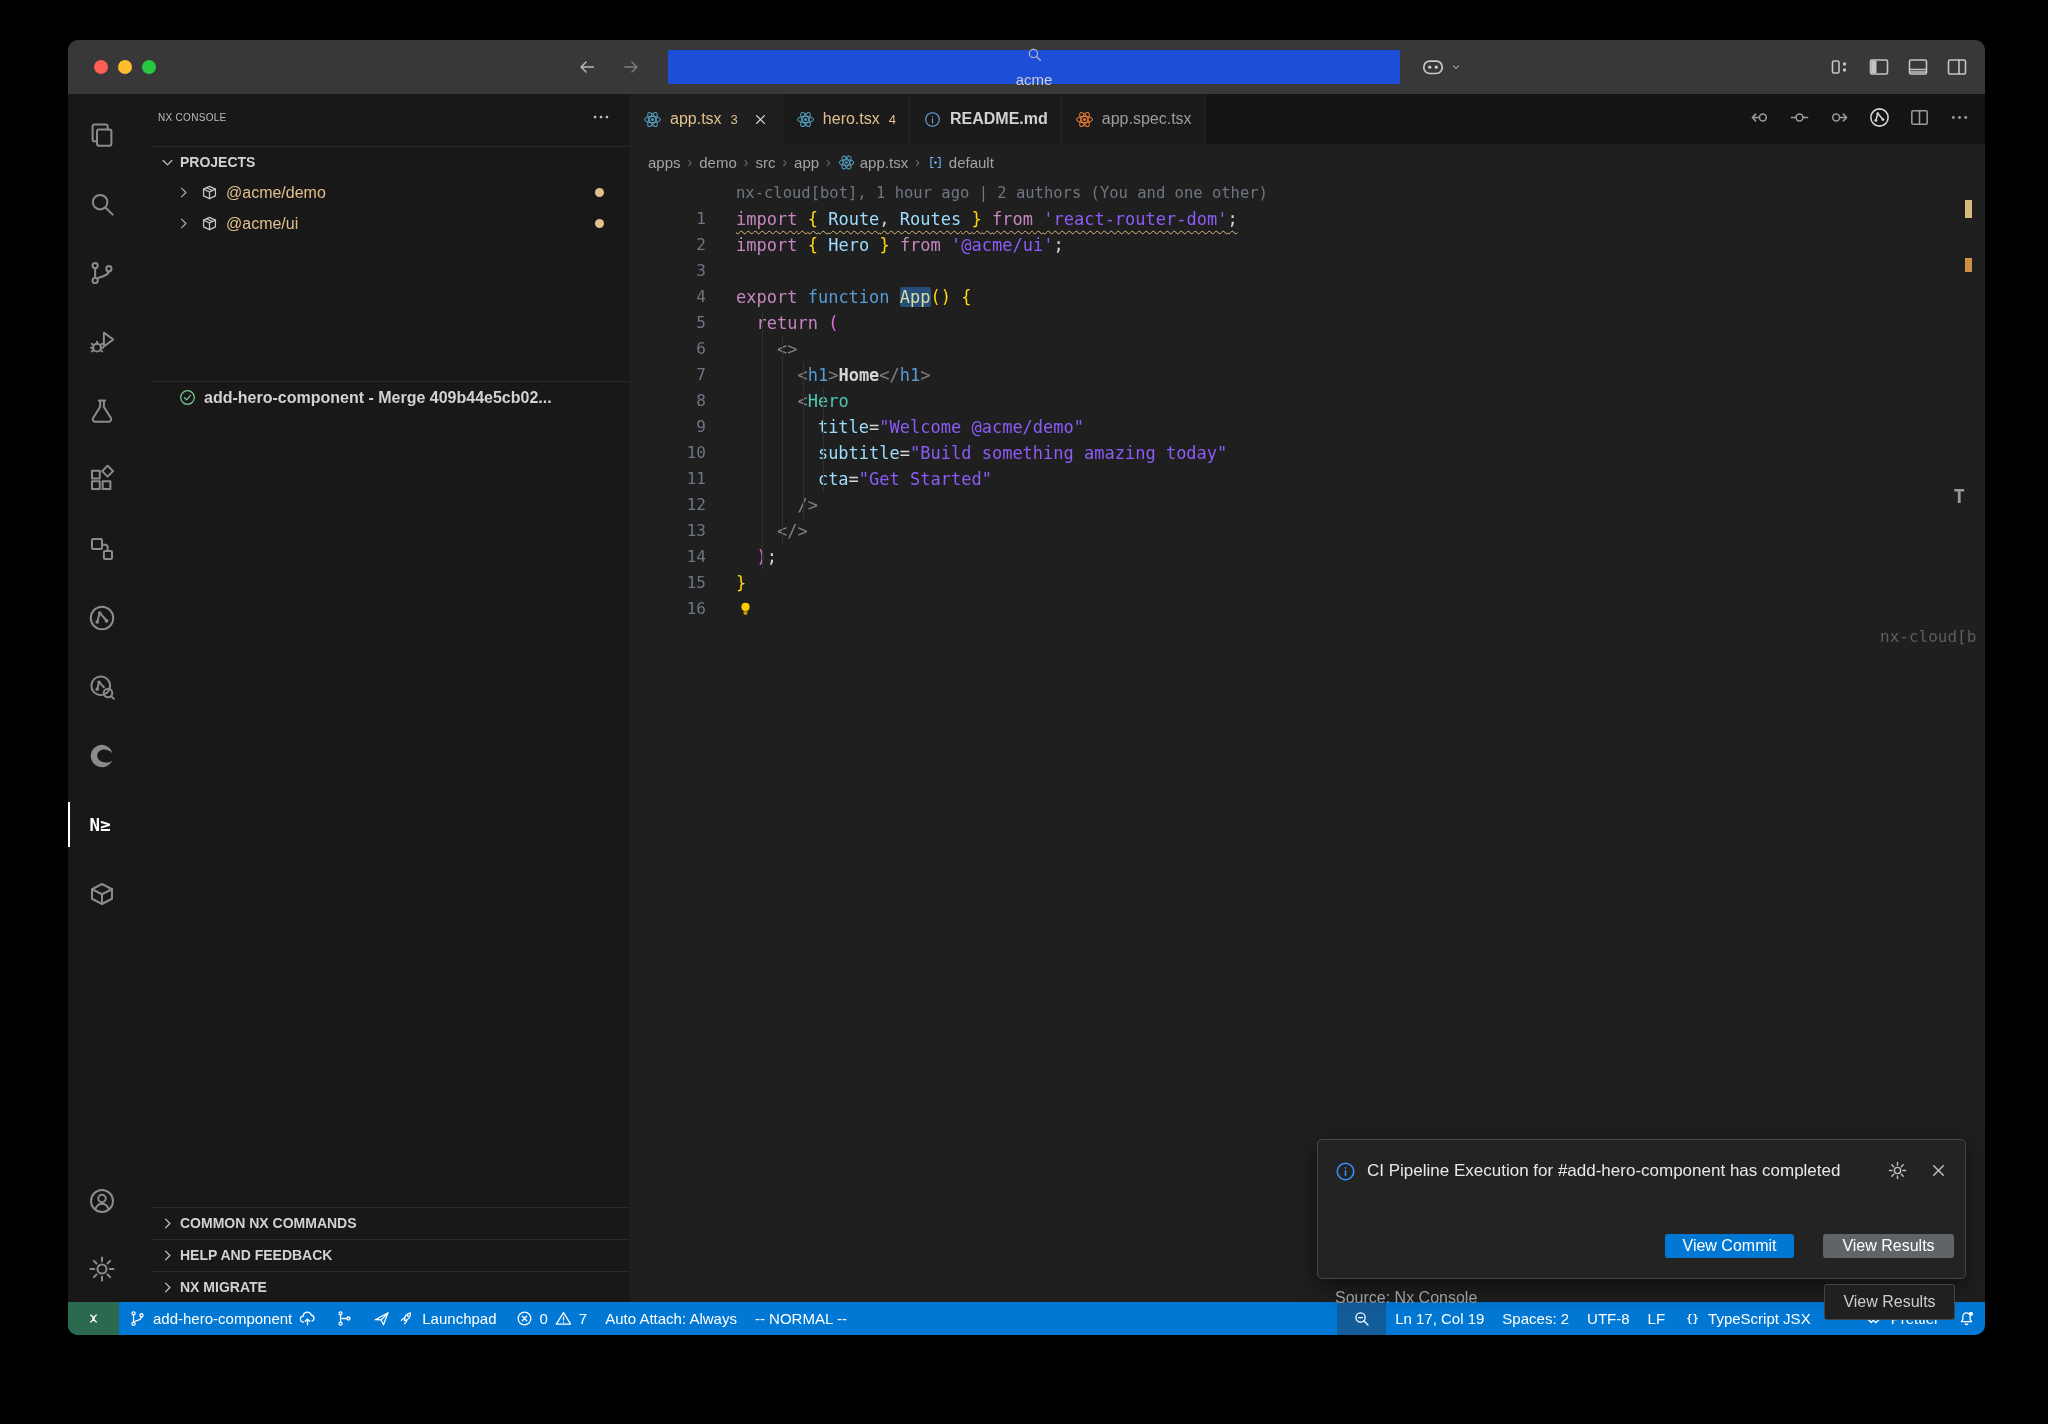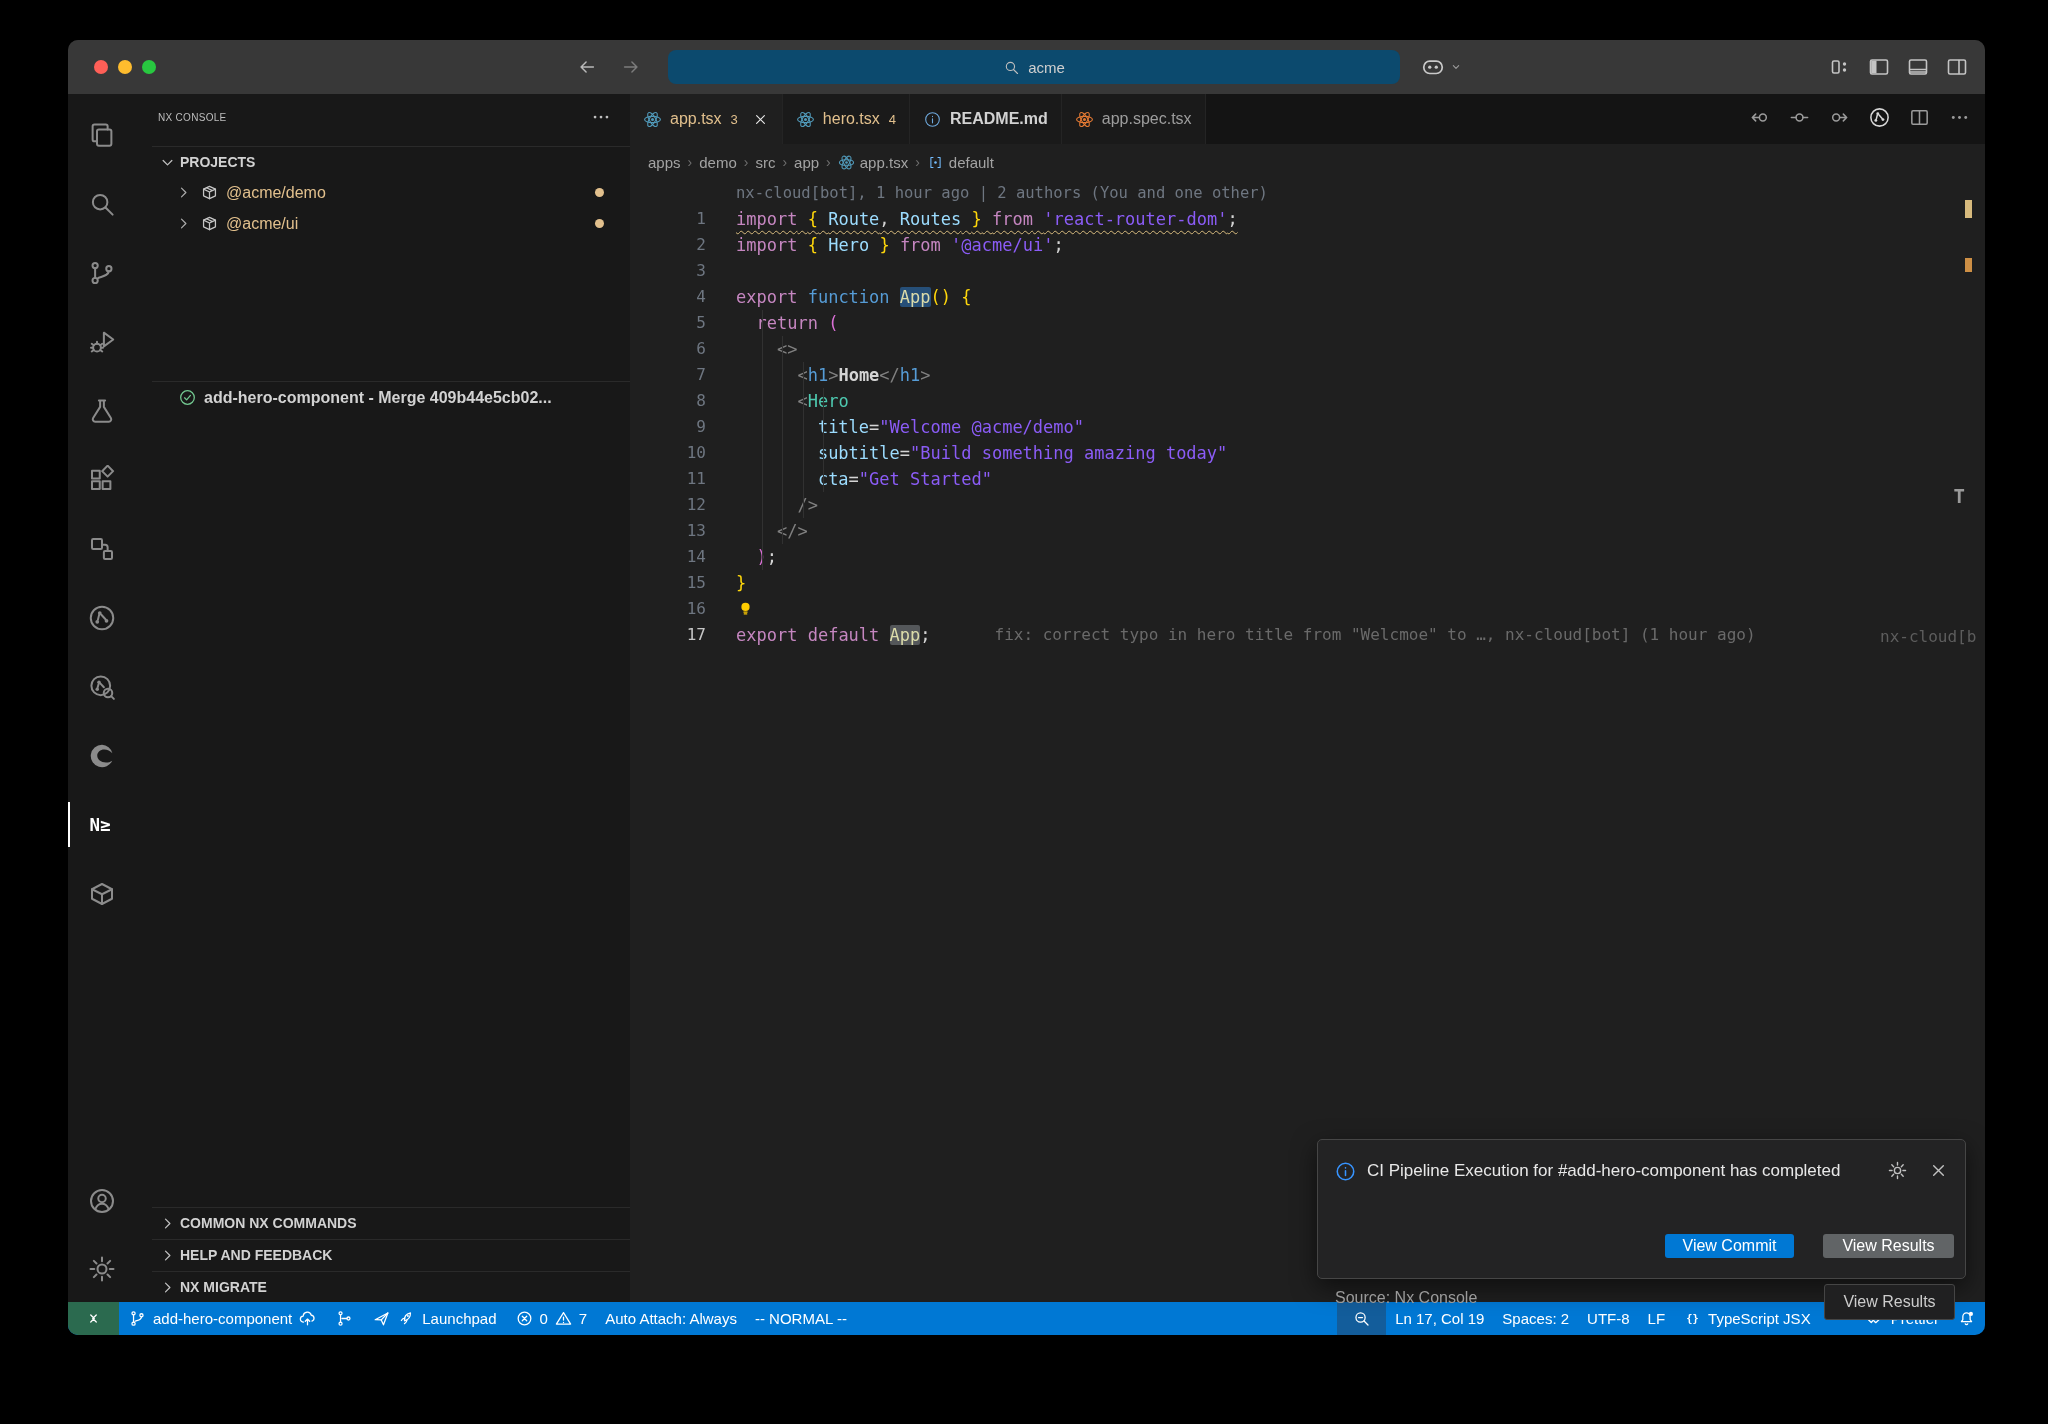--- a/index.html
+++ b/index.html
@@ -12,23 +12,23 @@
              stroke-linecap:round; stroke-linejoin:round; }
 
   
   #titlebar { position:relative; height:54px; background:#383838; }
   .traffic { position:absolute; left:26px; top:20px; display:flex; gap:10px; }
   .tl { width:14px; height:14px; border-radius:50%; }
   .tl.red{background:#ff5f57}.tl.yellow{background:#febc2e}.tl.green{background:#28c840}
   #nav-arrows { position:absolute; left:508px; top:16px; display:flex; gap:22px; color:#b9b9b9; }
   #nav-arrows .ico{width:22px;height:22px;}
   #nav-arrows .dim{color:#7c7c7c;}
-  #searchbox { position:absolute; left:600px; top:10px; width:732px; height:34px; background:#0c4a6e;
-               border-radius:8px; display:flex; align-items:center; justify-content:center; gap:8px;
-               color:#cfcfcf; font-size:15px; }
+  #searchbox { position:absolute; left:600px; top:10px; width:732px; height:34px; background:#1d4ed8;
+               border-radius:0; display:flex; align-items:center; justify-content:center; gap:8px;
+               color:#cfcfcf; font-size:15px;flex-direction:column; }
   #searchbox .ico{width:17px;height:17px;color:#bdbdbd;}
   #copilot-menu { position:absolute; left:1352px; top:14px; display:flex; align-items:center; gap:2px; color:#c9c9c9; }
   #copilot-menu .big{width:26px;height:26px;} #copilot-menu .sm{width:16px;height:16px;color:#9d9d9d;}
   #layout-controls { position:absolute; right:16px; top:15px; display:flex; gap:15px; color:#c4c4c4; }
   #layout-controls .ico{width:24px;height:24px;}
 
   
   #main { display:flex; height:1208px; }
   #activitybar { width:68px; background:#181818; display:flex; flex-direction:column; align-items:center; padding-top:6px; }
   .act { width:68px; height:69px; display:flex; align-items:center; justify-content:center; color:#8b8b8b; position:relative; }
@@ -565,21 +565,20 @@
             <div class="code-row"><span class="gut">10</span><span class="code-txt"><span class="tk-fg">        </span><span class="tk-at">subtitle</span><span class="tk-fg">=</span><span class="tk-st">"Build something amazing today"</span></span></div>
             <div class="code-row"><span class="gut">11</span><span class="code-txt"><span class="tk-fg">        </span><span class="tk-at">cta</span><span class="tk-fg">=</span><span class="tk-st">"Get Started"</span></span></div>
             <div class="code-row"><span class="gut">12</span><span class="code-txt"><span class="tk-fg">      </span><span class="tk-pn">/&gt;</span></span></div>
             <div class="code-row"><span class="gut">13</span><span class="code-txt"><span class="tk-fg">    </span><span class="tk-pn">&lt;/&gt;</span></span></div>
             <div class="code-row"><span class="gut">14</span><span class="code-txt"><span class="tk-fg">  </span><span class="tk-b2">)</span><span class="tk-fg">;</span></span></div>
             <div class="code-row"><span class="gut">15</span><span class="code-txt"><span class="tk-b1">}</span></span></div>
             <div class="code-row"><span class="gut">16</span><span class="code-txt"><span class="ico bulb"><svg viewBox="0 0 24 24">
                     <circle cx="12" cy="10" r="5.2" fill="#ffcc00" stroke="none"></circle>
                     <path d="M10 16.5h4M10.5 18.8h3" stroke="#ffcc00"></path>
                   </svg></span></span></div>
-            <div class="code-row"><span class="gut cur">17</span><span class="code-txt"><span class="tk-kw">export</span><span class="tk-fg"> </span><span class="tk-kw">default</span><span class="tk-fg"> </span><span class="tk-fnG">App</span><span class="tk-fg">;</span></span><span class="inline-blame">fix: correct typo in hero title from "Welcmoe" to …, nx-cloud[bot] (1 hour ago)</span></div>
             <div class="guide" style="left: 131.5px; top: 130px; height: 260px;"></div>
             <div class="guide" style="left: 152px; top: 156px; height: 208px;"></div>
             <div class="guide" style="left: 172.5px; top: 182px; height: 156px;"></div>
             <div class="guide" style="left: 193px; top: 208px; height: 104px;"></div>
             <div class="ruler-mark" style="top: 20px; height: 18px; background: rgb(215, 186, 125);"></div>
             <div class="ruler-mark" style="top: 78px; height: 14px; background: rgb(205, 143, 69);"></div>
             <span id="ruler-t" style="right: 20px; top: 303px;">T</span>
             <span id="overflow-blame" style="left: 1250px; top: 444px;">nx-cloud[b</span>
           </div>
       </div>

